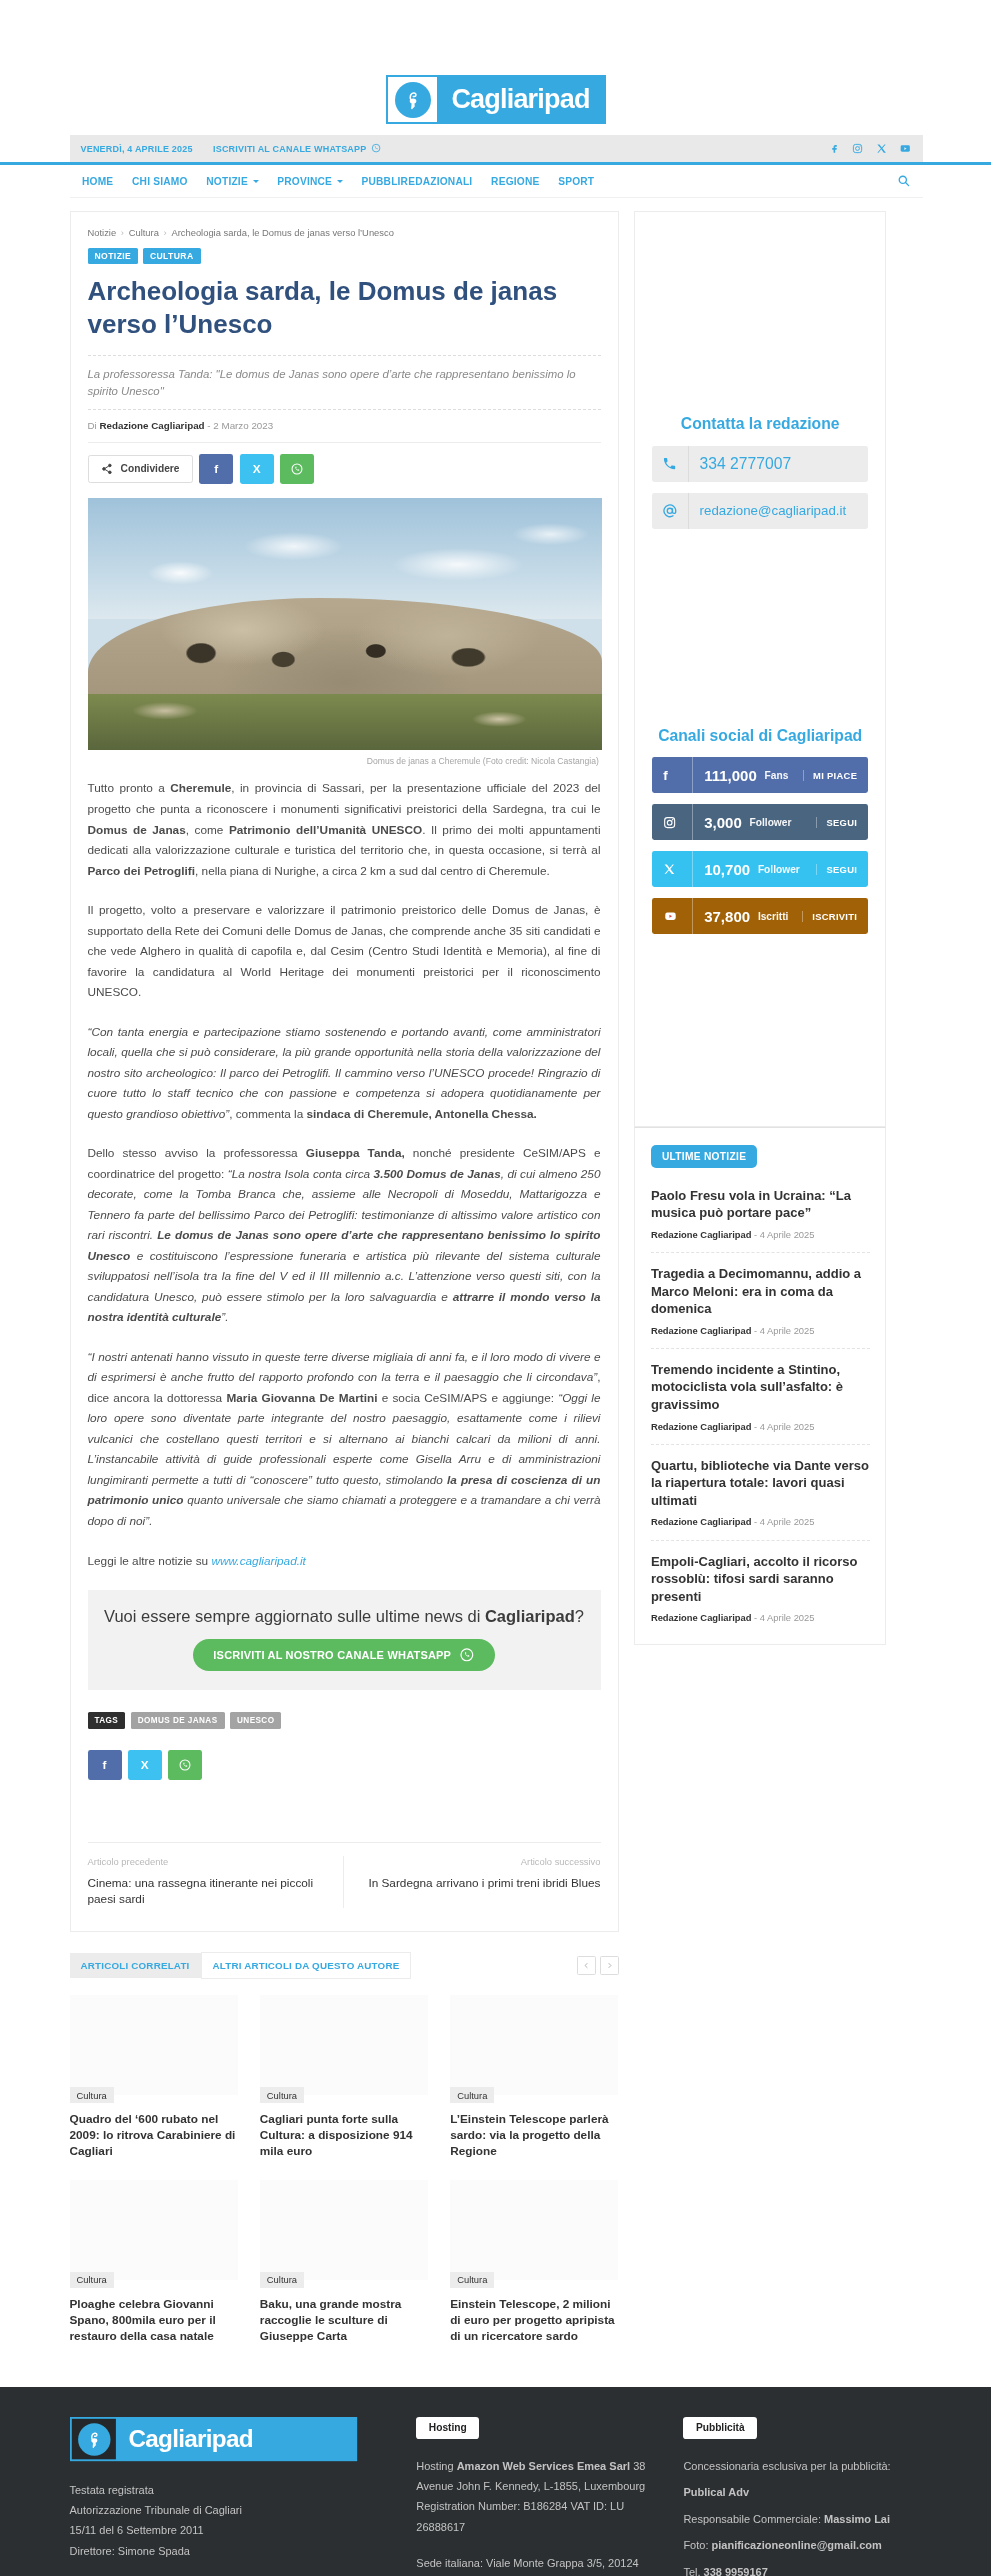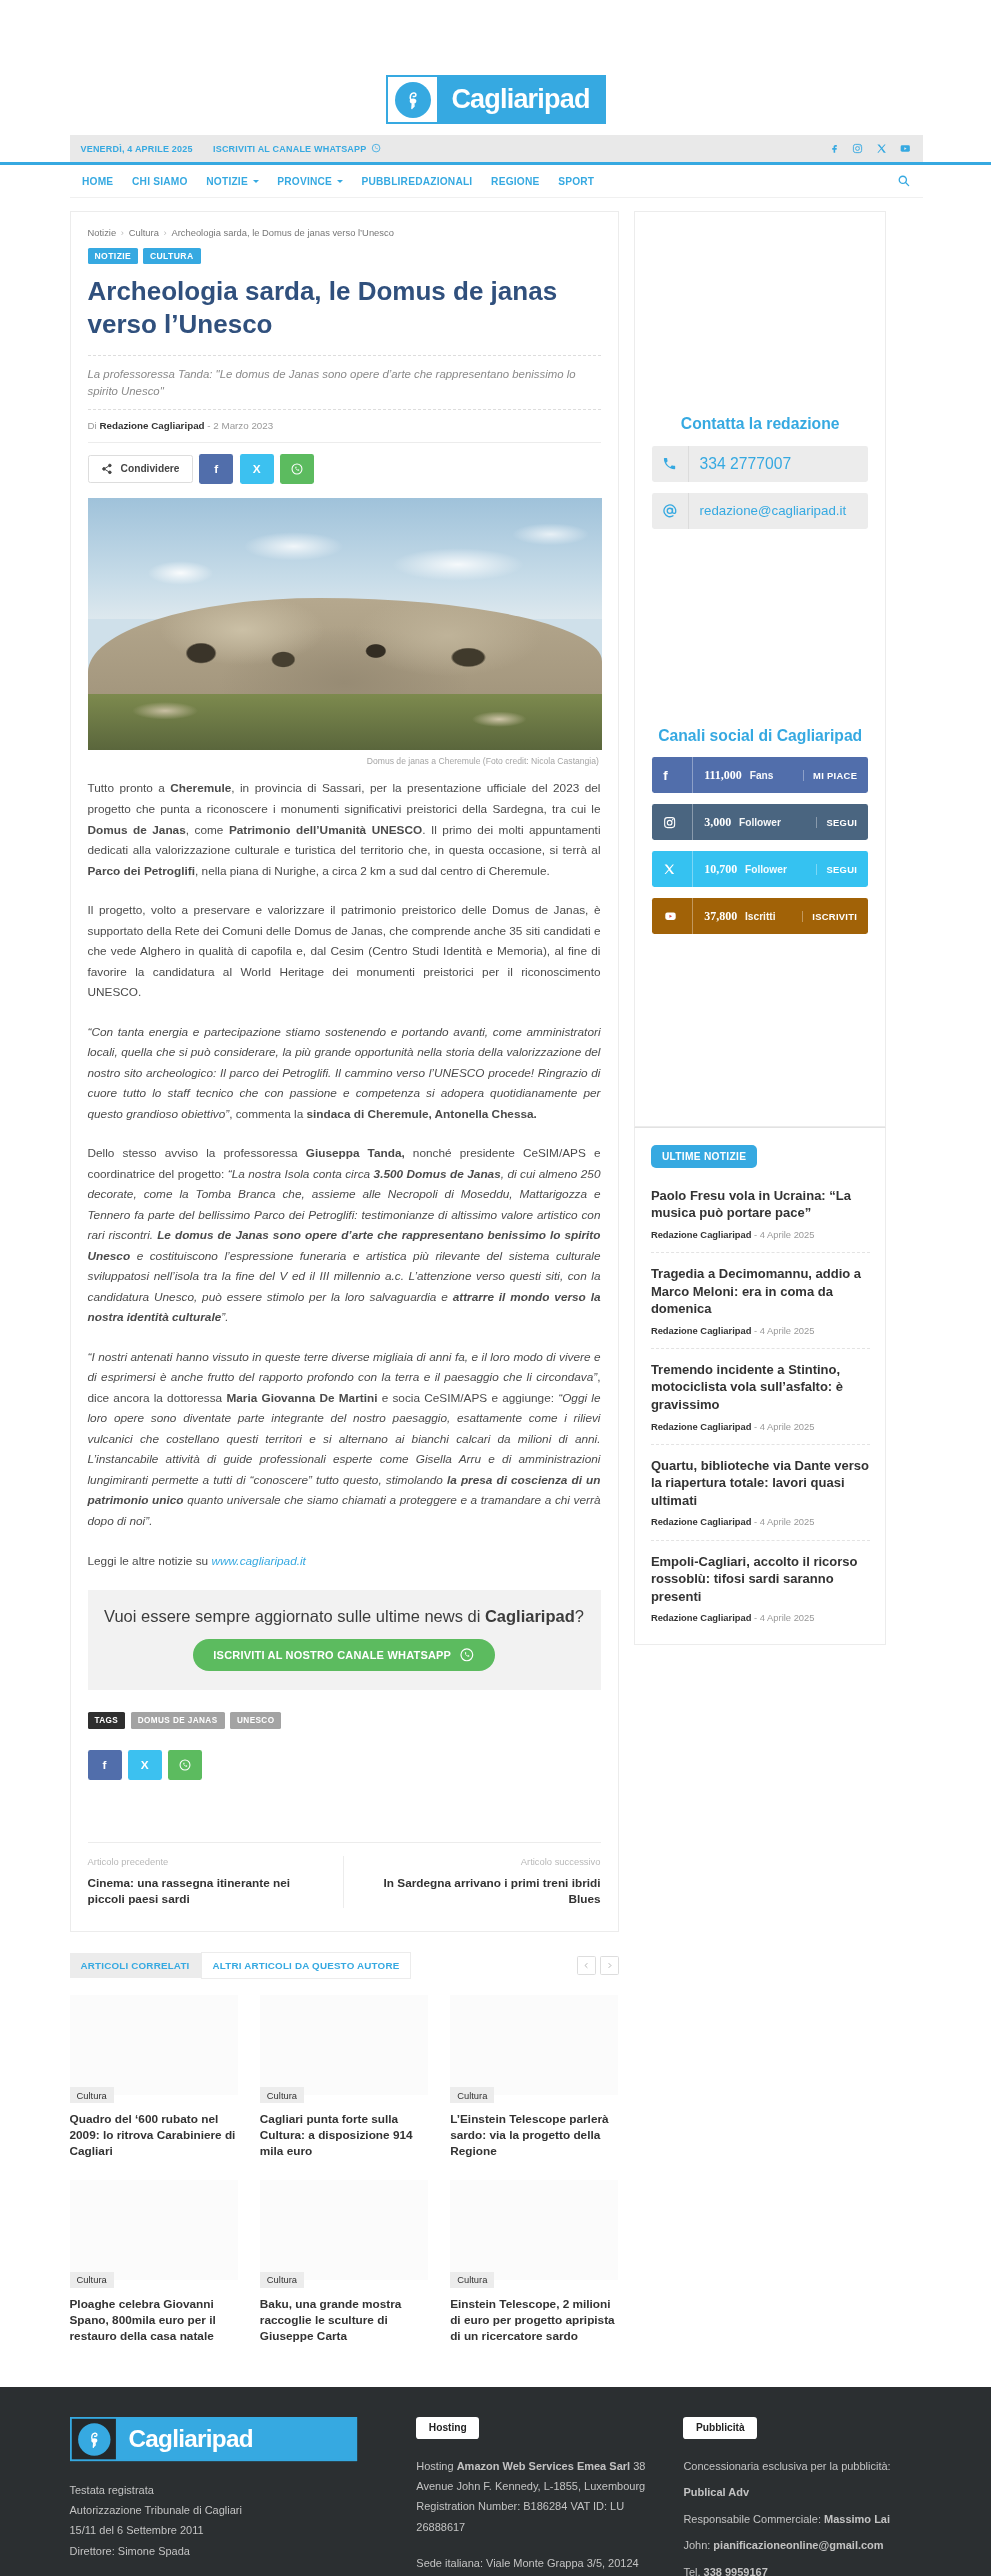--- a/index.html
+++ b/index.html
@@ -95,21 +95,21 @@
   .tags-label { background:#2f2f2f; color:#fff; font-size:8.2px; font-weight:700; letter-spacing:0.4px; padding:3.9px 7px; border-radius:1.6px; }
   .tag-chip { background:#a3a3a3; color:#fff; font-size:8.2px; font-weight:700; letter-spacing:0.4px; padding:3.9px 7px; border-radius:1.6px; cursor:pointer; }
 
   .share-row2 { display:flex; gap:6.3px; padding:7.8px 0 15.7px; }
 
   .prevnext { display:flex; border-top:0.8px solid #ececec; padding:12.5px 0 15.7px;margin-top:47px; }
   .pn-col { width:50%; }
   .pn-col.next { text-align:right; padding-left:23.5px; }
   .pn-col.prev { padding-right:23.5px; border-right:0.8px solid #ececec; }
   .pn-label { font-size:9.4px; color:#b9b9b9; margin-bottom:7.8px; }
-  .pn-title { font-size:11.8px; font-weight:700; color:#333; line-height:1.4; cursor:pointer; }
+  .pn-title { font-size:11.8px; font-weight:400; color:#333; line-height:1.4; cursor:pointer; }
 
   
   .related { margin-top:20.4px; }
   .related-tabs { display:flex; align-items:center; margin-bottom:15.7px; }
   .rtab { font-size:9.8px; font-weight:700; color:#36a9e1; letter-spacing:0.2px; padding:7px 11px; cursor:pointer; }
   .rtab.active { background:#ececec; }
   .rtab.alt { border:0.8px solid #ececec; background:#fff;text-align:right; }
   .rt-spacer { flex:1; }
   .pager-btn { width:19px; height:19px; border:0.8px solid #ddd; border-radius:1.6px; display:flex; align-items:center; justify-content:center; color:#aaa; margin-left:3.9px; cursor:pointer; background:#fff; }
   .cards-grid { display:grid; grid-template-columns:repeat(3, 1fr); column-gap:22px; row-gap:20.4px; }
@@ -127,21 +127,21 @@
   .contact-bar { background:#ececec; border-radius:2.4px; display:flex; align-items:center; height:36px; margin-bottom:11px; padding:0 9.4px; cursor:pointer; }
   .contact-bar .cicon { width:27px; display:flex; align-items:center; color:#36a9e1; border-right:0.8px solid #dcdcdc; align-self:stretch; }
   .contact-bar .cval { color:#36a9e1; font-size:15.7px; padding-left:11px; }
   .contact-bar .cval.mail { font-size:13.3px; }
 
   .social-sec { padding:7.8px 17px 4.7px; }
   .chan { border-radius:2.4px; height:36px; display:flex; align-items:center; color:#fff; margin-bottom:11px; padding:0 11px; cursor:pointer; }
   .chan .chan-icwrap { width:30px; align-self:stretch; display:flex; align-items:center; border-right:0.8px solid rgba(255,255,255,.35); }
   .chan .chan-ic { display:none; font-weight:700; font-size:13.3px; }
   .chan.facebook .ic-facebook, .chan.instagram .ic-instagram, .chan.x .ic-x, .chan.youtube .ic-youtube { display:inline-flex; }
-  .chan .cnt { font-weight:700; font-size:12px; padding-left:11px;font-family:Liberation Serif, serif; }
+  .chan .cnt { font-weight:700; font-size:15px; padding-left:11px; }
   .chan .lbl { font-size:10.2px; font-weight:700; padding-left:7.8px; opacity:.95; }
   .chan .flex { flex:1; }
   .chan .action { font-size:9.4px; font-weight:700; letter-spacing:0.3px; border-left:0.8px solid rgba(255,255,255,.35); padding-left:9.4px; }
 
   .latest-box { border:0.8px solid #ececec; border-top:0.8px solid #e2e2e2; padding:17px 15.7px 7.8px; }
   .latest-badge { display:inline-block; background:#36a9e1; color:#fff; font-size:10.2px; font-weight:700; letter-spacing:0.3px; padding:6.3px 11px; border-radius:5px; margin-bottom:6.3px; }
   .news-item { padding:11.8px 0 12.5px; }
   .news-item + .news-item { border-top:0.8px dashed #e3e3e3; }
   .news-title { font-size:13px; font-weight:700; color:#333; line-height:1.35; margin-bottom:7px; cursor:pointer; }
   .news-meta { font-size:9.4px; color:#999; }
@@ -619,21 +619,21 @@
           <div class="ftext"><span>Sede legale Via San Tommaso D’Aquino 18, 09134 Cagliari. Partita Iva: 03947570929</span></div>
         </div>
     </div>
     <div class="fcol3">
       <span class="fbadge">Pubblicità</span>
       <div>
 
       <div class="ftext" style="margin-bottom:6.3px;"><span>Concessionaria esclusiva per la pubblicità:</span></div>
           <div class="ftext" style="margin-bottom:6.3px;"><span style="font-weight: 700;">Publical Adv</span></div>
           <div class="ftext" style="margin-bottom:6.3px;"><span>Responsabile Commerciale: </span><span style="font-weight: 700;">Massimo Lai</span></div>
-          <div class="ftext" style="margin-bottom:6.3px;"><span>John: </span><span style="font-weight: 700;">pianificazioneonline@gmail.com</span></div>
+          <div class="ftext" style="margin-bottom:6.3px;"><span>Foto: </span><span style="font-weight: 700;">pianificazioneonline@gmail.com</span></div>
           <div class="ftext" style="margin-bottom:6.3px;"><span>Tel. </span><span style="font-weight: 700;">338 9959167</span></div>
           <div class="ftext" style="margin-bottom:6.3px;"><span style="font-weight: 700;">Utenti e Privacy</span></div>
           <div class="ftext" style="margin-bottom:6.3px;"><span>Aggiorna le impostazioni di tracciamento della pubblicità</span></div>
         </div>
     </div>
   </div>
 </footer>
 
 
 </body></html>

